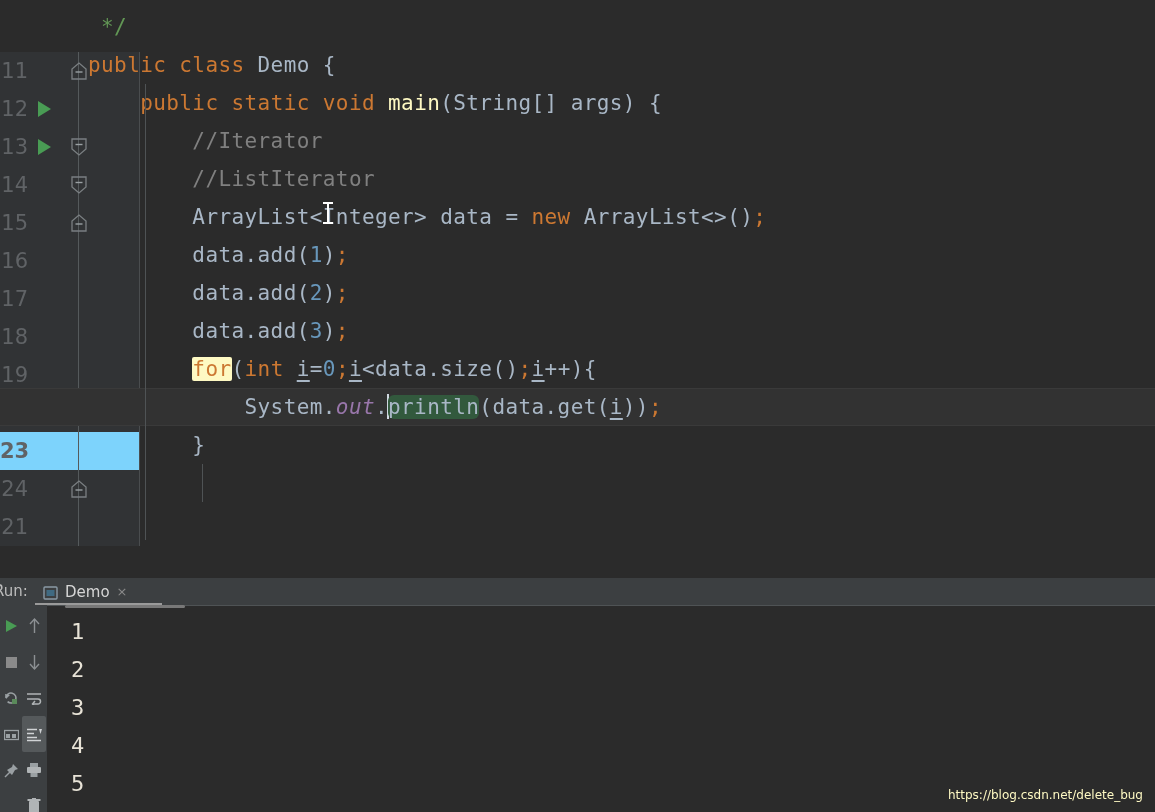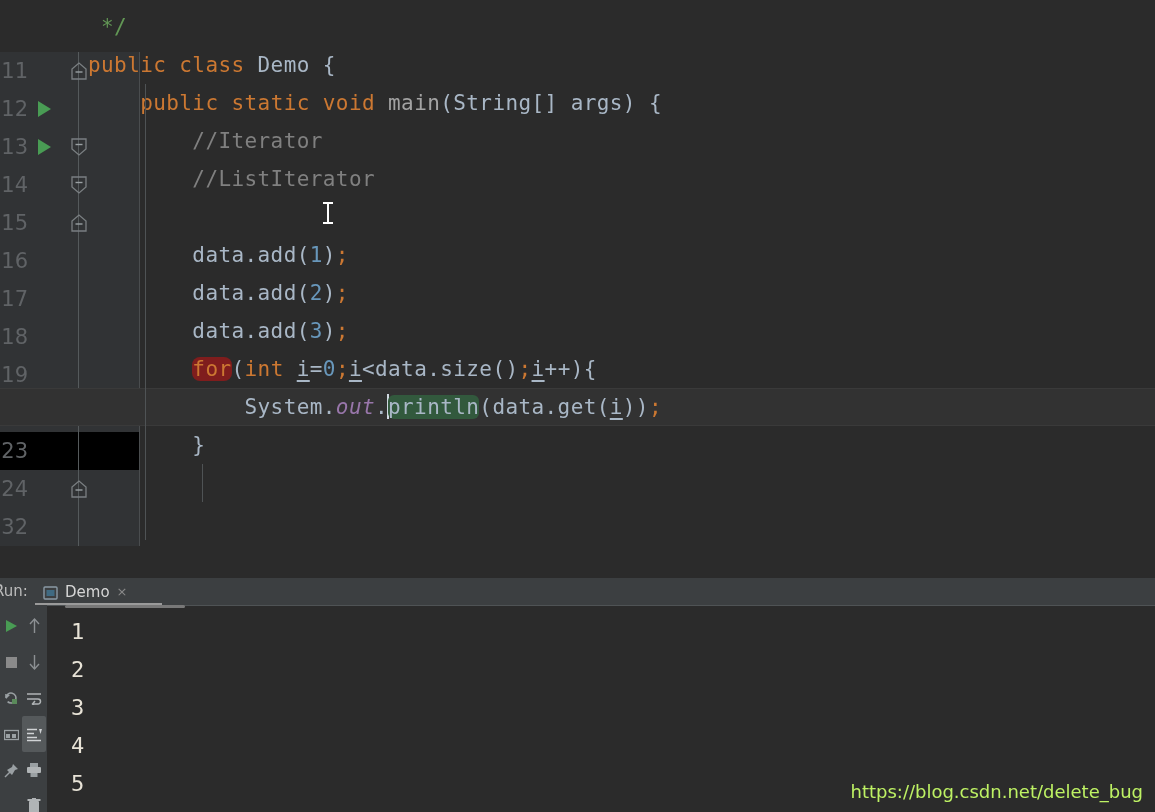--- a/index.html
+++ b/index.html
@@ -14,21 +14,21 @@
   
   .editor{position:absolute;left:0;top:0;width:1155px;height:578px;background:#2b2b2b;overflow:hidden;}
 
   .code-rows{position:absolute;left:0;top:0;right:0;}
   .row{position:relative;height:38px;line-height:38px;white-space:pre;}
   .row.partial{height:8px;line-height:8px;overflow:hidden;}
   .row.current{background:#323232;box-shadow:inset 0 1px 0 #3a3a3a, inset 0 -1px 0 #3a3a3a;}
 
   
   .gutter{position:absolute;left:0;top:0;width:140px;height:100%;background:#313335;margin-top:44px;}
-  .row.current .gutter{background:#000000;}
+  .row.current .gutter{background:#7dd3fc;font-weight:bold;}
   .gutter-sep{position:absolute;left:139px;top:0;width:1px;height:100%;background:#4a4d4f;}
   .lnum{
     position:absolute;left:0;top:0;width:28px;text-align:right;
     color:#606366;font-size:21px;font-family:"DejaVu Sans","Liberation Sans",sans-serif;
   }
   .runarrow{position:absolute;left:38px;top:50%;margin-top:-8px;width:0;height:0;
     border-left:13px solid #499c54;border-top:8px solid transparent;border-bottom:8px solid transparent;}
 
   
   .foldline{position:absolute;left:78px;top:0;width:1px;height:100%;background:#555a5c;}
@@ -44,24 +44,24 @@
   .indent-guide{position:absolute;top:0;width:1px;background:#4f5355;}
 
   
   .kw{color:#cc7832;text-align:center;}
   .cmt{color:#808080;}
   .doc{color:#629755;}
   .num{color:#6897bb;}
   .punc{color:#a9b7c6;}
   .semi{color:#cc7832;}
   .cls{color:#a9b7c6;}
-  .meth{color:#a3a3a3;}
+  .meth{color:#fef9c3;}
   .field{color:#9876aa;font-style:italic;}
   .var{color:#a9b7c6;text-decoration:underline;text-underline-offset:4px;}
-  .hl-kw{background:#7f1d1d;border-radius:8px;}
+  .hl-kw{background:#fef9c3;border-radius:2px;}
   .hl-ident{background:#32593d;border-radius:6px;}
 
   .caret{display:inline-block;width:2px;height:25px;background:#cfd8e0;vertical-align:-5px;margin:0 -1px;}
 
   
   .ibeam{position:absolute;width:11px;height:22px;pointer-events:none;}
   .ibeam i{position:absolute;background:#ffffff;}
   .ibeam .stem{left:5px;top:2px;width:2px;height:18px;}
   .ibeam .t1{left:1px;top:0;width:10px;height:2px;}
   .ibeam .t2{left:1px;top:20px;width:10px;height:2px;}
@@ -97,21 +97,21 @@
     position:absolute;left:47px;top:27px;right:0;bottom:0;background:#2b2b2b;overflow:hidden;
   }
   .console-scroll{position:absolute;left:18px;top:0;width:120px;height:3px;background:#787878;border-radius:2px;}
   .cline{
     height:38px;line-height:38px;color:#e8e3d7;font-size:22px;
     padding-left:24px;white-space:pre;
   }
   .console-divider{position:absolute;left:0;top:0;width:100%;height:1px;background:#4f5355;}
 
   .watermark{
-    position:absolute;right:12px;bottom:10px;color:#bef264;font-size:18px;
+    position:absolute;right:12px;bottom:10px;color:#fef9c3;font-size:12px;
     font-family:"DejaVu Sans","Liberation Sans",sans-serif;
   }
 </style>
 </head>
 <body>
 
 <div class="app">
 
   <div class="editor">
     <div class="code-rows" id="rows">
@@ -126,34 +126,34 @@
                 <line x1="7.5" y1="8.5" x2="14.5" y2="8.5" stroke="#9aa0a3" stroke-width="1.4"></line>
               </svg></span><span class="gutter-sep"></span></div><span class="codetext">    <span class="kw">public</span> <span class="kw">static</span> <span class="kw">void</span> <span class="meth">main</span><span class="punc">(String[] args) {</span></span></div>
         <div class="row"><div class="gutter"><span class="lnum">14</span><span class="foldline"></span><span class="fold"><svg width="22" height="22" viewBox="0 0 22 22">
                 <path d="M4 3 H18 V13 L11 19 L4 13 Z" fill="none" stroke="#7a7f82" stroke-width="1.3"></path>
                 <line x1="7.5" y1="8.5" x2="14.5" y2="8.5" stroke="#9aa0a3" stroke-width="1.4"></line>
               </svg></span><span class="gutter-sep"></span></div><span class="codetext">        <span class="cmt">//Iterator</span></span></div>
         <div class="row"><div class="gutter"><span class="lnum">15</span><span class="foldline"></span><span class="fold"><svg width="22" height="22" viewBox="0 0 22 22">
                 <path d="M4 19 H18 V9 L11 3 L4 9 Z" fill="none" stroke="#7a7f82" stroke-width="1.3"></path>
                 <line x1="7.5" y1="12" x2="14.5" y2="12" stroke="#9aa0a3" stroke-width="1.4"></line>
               </svg></span><span class="gutter-sep"></span></div><span class="codetext">        <span class="cmt">//ListIterator</span></span></div>
-        <div class="row"><div class="gutter"><span class="lnum">16</span><span class="foldline"></span><span class="gutter-sep"></span></div></div>
+        <div class="row"><div class="gutter"><span class="lnum">16</span><span class="foldline"></span><span class="gutter-sep"></span></div><span class="codetext">        <span class="cls">ArrayList&lt;Integer&gt; data = </span><span class="kw">new</span><span class="cls"> ArrayList&lt;&gt;()</span><span class="semi">;</span></span></div>
         <div class="row"><div class="gutter"><span class="lnum">17</span><span class="foldline"></span><span class="gutter-sep"></span></div><span class="codetext">        <span class="cls">data.add(</span><span class="num">1</span><span class="cls">)</span><span class="semi">;</span></span></div>
         <div class="row"><div class="gutter"><span class="lnum">18</span><span class="foldline"></span><span class="gutter-sep"></span></div><span class="codetext">        <span class="cls">data.add(</span><span class="num">2</span><span class="cls">)</span><span class="semi">;</span></span></div>
         <div class="row"><div class="gutter"><span class="lnum">19</span><span class="foldline"></span><span class="gutter-sep"></span></div><span class="codetext">        <span class="cls">data.add(</span><span class="num">3</span><span class="cls">)</span><span class="semi">;</span></span></div>
         <div class="row"><div class="gutter"><span class="lnum">27</span><span class="foldline"></span><span class="fold"><svg width="22" height="22" viewBox="0 0 22 22">
                 <path d="M4 3 H18 V13 L11 19 L4 13 Z" fill="none" stroke="#7a7f82" stroke-width="1.3"></path>
                 <line x1="7.5" y1="8.5" x2="14.5" y2="8.5" stroke="#9aa0a3" stroke-width="1.4"></line>
               </svg></span><span class="gutter-sep"></span></div><span class="codetext">        <span class="kw hl-kw">for</span><span class="punc">(</span><span class="kw">int</span> <span class="var">i</span><span class="punc">=</span><span class="num">0</span><span class="semi">;</span><span class="var">i</span><span class="punc">&lt;data.size()</span><span class="semi">;</span><span class="var">i</span><span class="punc">++){</span></span></div>
         <div class="row current"><div class="gutter"><span class="lnum">23</span><span class="foldline"></span><span class="gutter-sep"></span></div><span class="codetext">            <span class="cls">System.</span><span class="field">out</span><span class="cls">.</span><span class="caret"></span><span class="cls hl-ident">println</span><span class="cls">(data.get(</span><span class="var">i</span><span class="cls">))</span><span class="semi">;</span></span></div>
         <div class="row"><div class="gutter"><span class="lnum">24</span><span class="foldline"></span><span class="fold"><svg width="22" height="22" viewBox="0 0 22 22">
                 <path d="M4 19 H18 V9 L11 3 L4 9 Z" fill="none" stroke="#7a7f82" stroke-width="1.3"></path>
                 <line x1="7.5" y1="12" x2="14.5" y2="12" stroke="#9aa0a3" stroke-width="1.4"></line>
               </svg></span><span class="gutter-sep"></span></div><span class="codetext">        <span class="punc">}</span></span></div>
-        <div class="row"><div class="gutter"><span class="lnum">32</span><span class="foldline"></span><span class="gutter-sep"></span></div><span class="codetext"></span></div>
+        <div class="row"><div class="gutter"><span class="lnum">21</span><span class="foldline"></span><span class="gutter-sep"></span></div><span class="codetext"></span></div>
       </div>
 
     <div class="indent-guide" style="left:145px;top:84px;height:456px;"></div>
     <div class="indent-guide" style="left:202px;top:464px;height:38px;"></div>
 
     <div class="ibeam" style="left:322px;top:202px;">
       <i class="t1"></i>
         <i class="stem"></i>
         <i class="t2"></i>
     </div>

